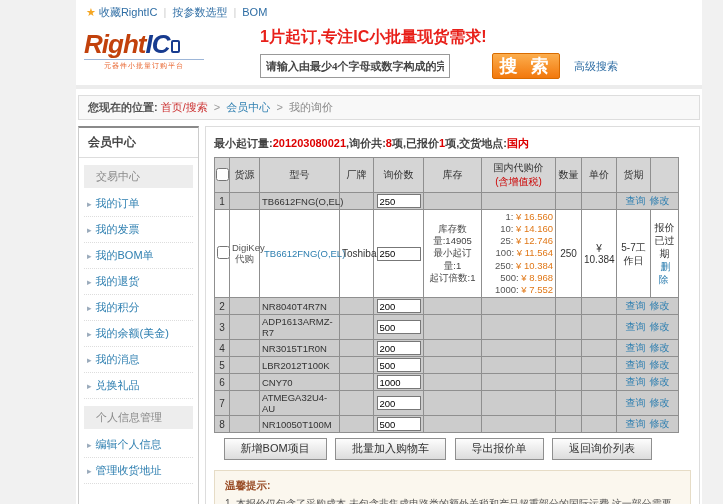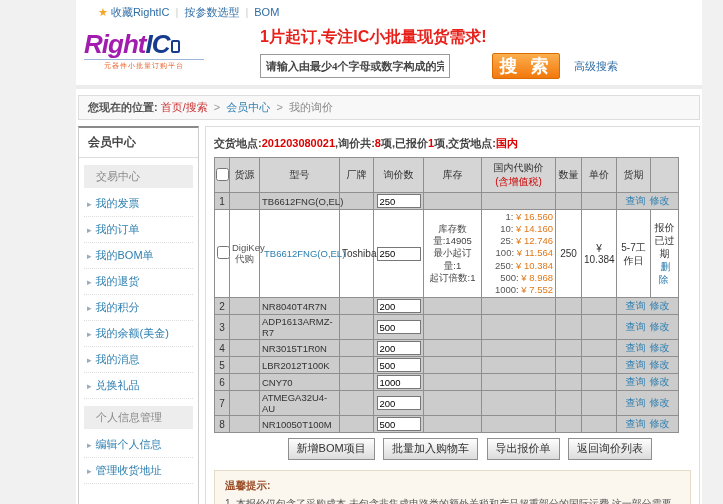--- a/index.html
+++ b/index.html
@@ -1,30 +1,30 @@
 <!DOCTYPE html>
 <html><head>
 <meta charset="utf-8">
 <style>
   * { box-sizing: border-box; margin: 0; padding: 0; }
   body { font-family: "Liberation Sans", sans-serif; background:#f1f1f1; }
   .page { width:723px; height:504px; background:#f1f1f1; overflow:hidden; position:relative; }
   .container { width:626px; margin-left:76px; background:#fff; min-height:504px; }
 
   
-  .topbar { padding:5px 0 3px 22px; font-size:11px; }
+  .topbar { padding:5px 0 3px 10px; font-size:11px; }
   .topbar a { color:#2e6da4; text-decoration:none; margin-right:6px; }
   .star { color:#f5a623; font-size:11px; margin-right:3px; }
   .tsep { color:#ccc; margin-right:6px; }
 
   
   .header { display:flex; padding:2px 8px 6px 8px; border-bottom:4px solid #ececec; align-items:flex-start; }
   .logo { width:160px; padding-top:6px; }
   .logo-line { font-size:26px; font-weight:bold; font-style:italic; letter-spacing:-1px; line-height:1; }
-  .logo-right { color:#a21caf;text-align:center; }
+  .logo-right { color:#c2410c;text-align:center; }
   .logo-ic { color:#173b8f; }
   .chip { display:inline-block; width:9px; height:13px; border:2px solid #173b8f; border-radius:2px; margin-left:2px; vertical-align:baseline; }
   .tagline { font-size:7px; color:#e8622a; margin-top:2px; letter-spacing:1px; border-top:1px solid #9db6d8; padding-top:1px; width:120px; text-align:center; }
   .hd-right { flex:1; padding-left:16px; }
   .promo { color:#e8201a; font-weight:bold; font-size:16px; margin:2px 0 5px; }
   .search-row { display:flex; align-items:center; }
   .search-input { width:190px; height:24px; border:1px solid #999; padding:2px 5px; font-size:11px; font-family:"Liberation Serif", serif; color:#333; }
   .search-input::placeholder { color:#444; font-weight:bold; }
   .search-btn { margin-left:42px; width:68px; height:26px; border:1px solid #d96b00; background:linear-gradient(#fcae4e,#f2780c); color:#fff; font-weight:bold; font-size:18px; letter-spacing:4px; cursor:pointer; border-radius:2px; }
   .adv-link { margin-left:14px; font-size:11px; color:#2e6da4; text-decoration:none; }
@@ -63,21 +63,21 @@
   a.lnk { color:#2e7fb0; text-decoration:none; margin:0 2px; }
   tr.qrow td { background:#fff; vertical-align:middle; }
   .srcell { text-align:center; font-size:9.5px; color:#555; }
   .stcell { text-align:center; font-size:9.5px; line-height:1.3; color:#444; }
   .tiercell { text-align:right; padding-right:5px; line-height:1.28; font-size:9.5px; }
   .tq { color:#555; }
   .tp { color:#e07818; }
   .leadcell, .statcell { text-align:center; font-size:10px; line-height:1.3; }
 
   .btnbar { width:438px; text-align:right; margin-top:5px; }
-  .gbtn { border:1px solid #8f8f8f; background:linear-gradient(#fdfdfd,#dcdcdc); font-size:11px; padding:2px 8px 3px; margin-left:4px; cursor:pointer; color:#333; }
+  .gbtn { border:1px solid #8f8f8f; background:linear-gradient(#fdfdfd,#dcdcdc); font-size:11px; padding:2px 16px 3px; margin-left:4px; cursor:pointer; color:#333; }
 
   .notice { margin-top:10px; background:#fbf7ee; border:1px solid #e6dcc6; padding:7px 10px 9px; font-size:10px; color:#555; line-height:1.5; }
   .notice .ntitle { font-weight:bold; color:#994c26; margin-bottom:2px; font-size:10.5px; }
 </style>
 </head>
 <body>
 
 <div class="page">
   <div class="container">
 
@@ -107,37 +107,37 @@
       <a class="mem" href="#">会员中心</a>
       <span class="sep">&gt;</span>
       <span class="cur">我的询价</span>
     </div>
 
     <div class="content">
 
       <div class="sidebar">
         <div class="side-title">会员中心</div>
         <div class="side-sec">交易中心</div>
+        <div class="side-item"><a href="#">我的订单</a></div>
         <div class="side-item"><a href="#">我的发票</a></div>
-        <div class="side-item"><a href="#">我的订单</a></div>
         <div class="side-item"><a href="#">我的BOM单</a></div>
         <div class="side-item"><a href="#">我的退货</a></div>
         <div class="side-item"><a href="#">我的积分</a></div>
         <div class="side-item"><a href="#">我的余额(美金)</a></div>
         <div class="side-item"><a href="#">我的消息</a></div>
         <div class="side-item"><a href="#">兑换礼品</a></div>
         <div class="side-sec">个人信息管理</div>
         <div class="side-item"><a href="#">编辑个人信息</a></div>
         <div class="side-item"><a href="#">管理收货地址</a></div>
 
       </div>
 
       <div class="main">
         <div class="summary">
-          <span>交货地点:</span><span class="red">201203080021</span><span>,询价共:</span><span class="red">8</span><span>项,已报价</span><span class="red">1</span><span>项,交货地点:</span><span class="red">国内</span>
+          <span>最小起订量:</span><span class="red">201203080021</span><span>,询价共:</span><span class="red">8</span><span>项,已报价</span><span class="red">1</span><span>项,交货地点:</span><span class="red">国内</span>
         </div>
 
         <div class="tblwrap">
         <table class="inq">
           <colgroup>
             <col style="width:15px">
                 <col style="width:30px">
                 <col style="width:80px">
                 <col style="width:34px">
                 <col style="width:50px">

